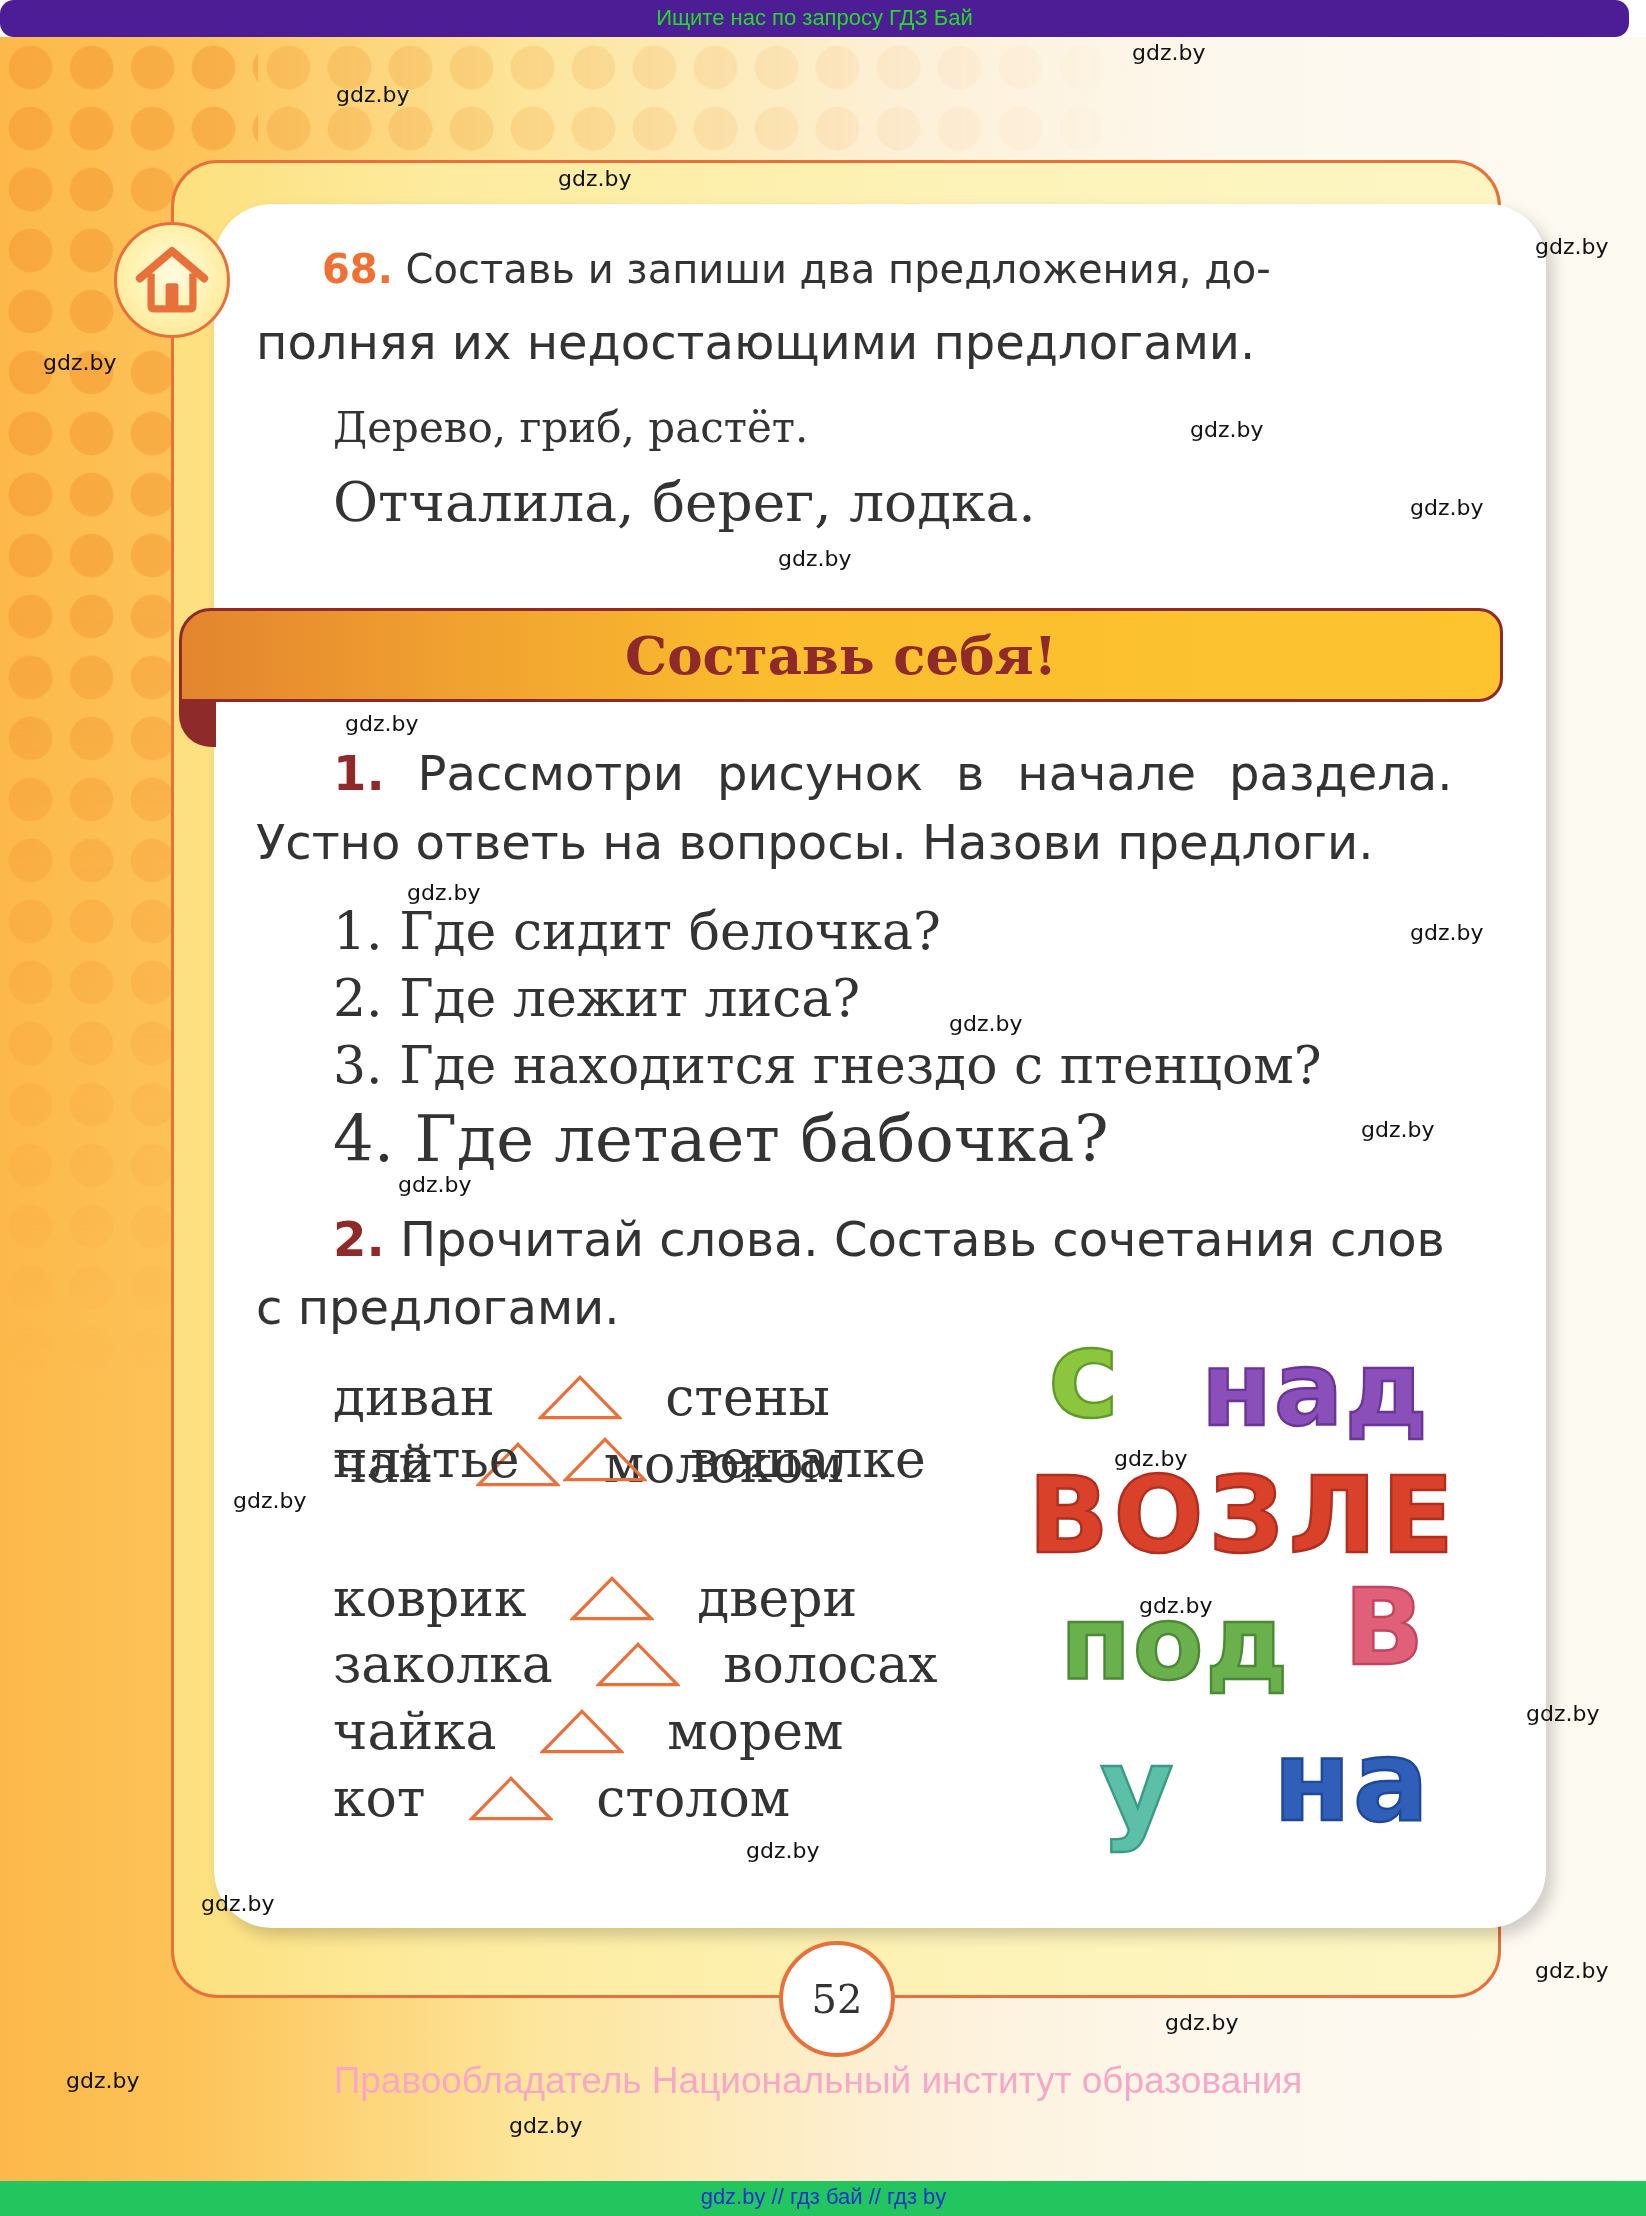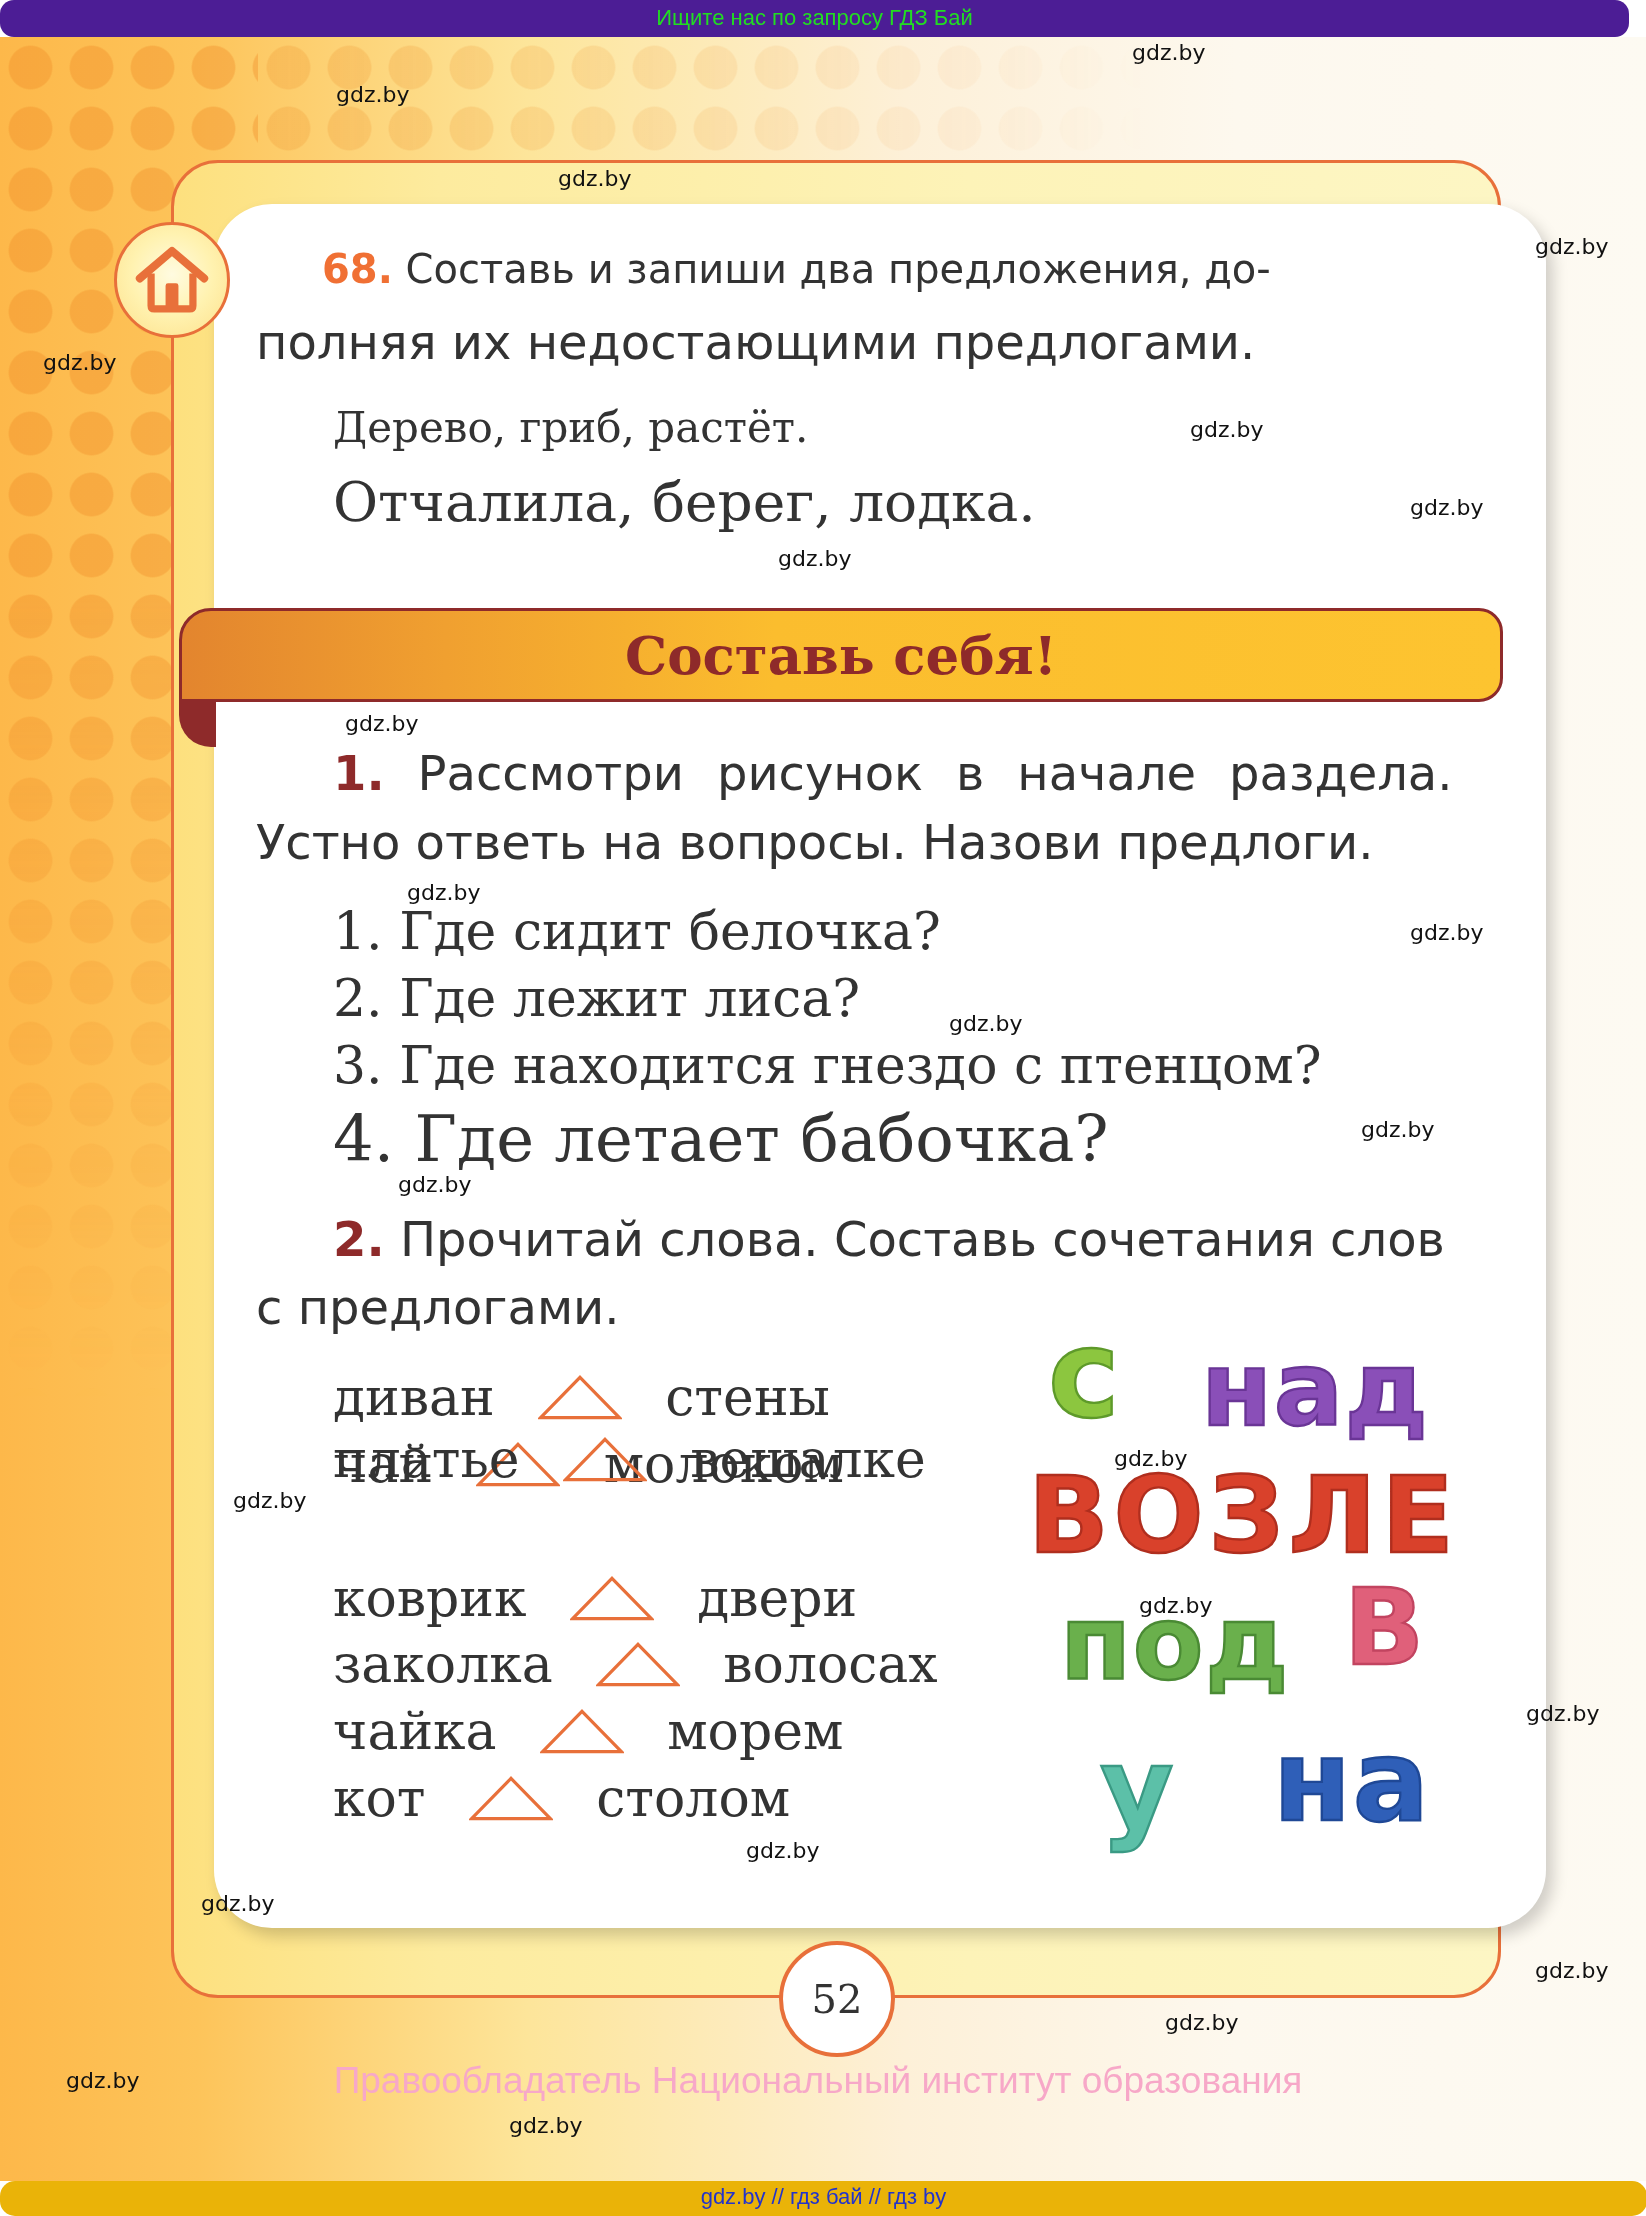--- a/index.html
+++ b/index.html
@@ -34,21 +34,21 @@
   .banner-curl{position:absolute;left:179px;top:695px;width:37px;height:52px;background:#8e2a2a;border-radius:0 0 0 32px;}
   .banner-text{position:absolute;left:179px;top:608px;width:1324px;height:94px;text-align:center;line-height:94px;
     font-family:"DejaVu Serif",serif;font-weight:bold;font-size:53px;color:#8e2a2a;}
   .wm{position:absolute;font-family:"DejaVu Sans",sans-serif;font-size:22px;color:#111;white-space:nowrap;}
   .word-row{position:absolute;left:333px;font-family:"DejaVu Serif",serif;font-size:52px;color:#333;white-space:nowrap;display:flex;align-items:center;gap:24px;}
   .word-row svg{margin:0 19.3px;}
   .prep{position:absolute;font-family:"DejaVu Sans",sans-serif;font-weight:bold;white-space:nowrap;letter-spacing:1.6px;}
   .pagenum{position:absolute;left:779px;top:1941px;width:116px;height:116px;border-radius:50%;background:#fff;border:4px solid #e8703a;box-sizing:border-box;
     text-align:center;line-height:108px;font-family:"DejaVu Serif",serif;font-size:40px;color:#333;}
   .copyright{position:absolute;left:0;top:2060px;width:1636px;text-align:center;font-family:"Liberation Sans",sans-serif;font-size:37px;color:#f7a8c8;}
-  .bottombar{position:absolute;left:0;top:2181px;width:1647px;height:35px;background:#eab308;text-align:center;border-radius:15px;}
+  .bottombar{position:absolute;left:0;top:2181px;width:1647px;height:35px;background:#22c55e;text-align:center;}
   .bottombar span{font-family:"Liberation Sans",sans-serif;font-size:22px;color:#2233cc;line-height:32px;}
 </style>
 </head>
 <body>
 
 <div class="topbar">
   <span>Ищите нас по запросу ГДЗ Бай</span>
 </div>
 
 <div class="page-bg"></div>

